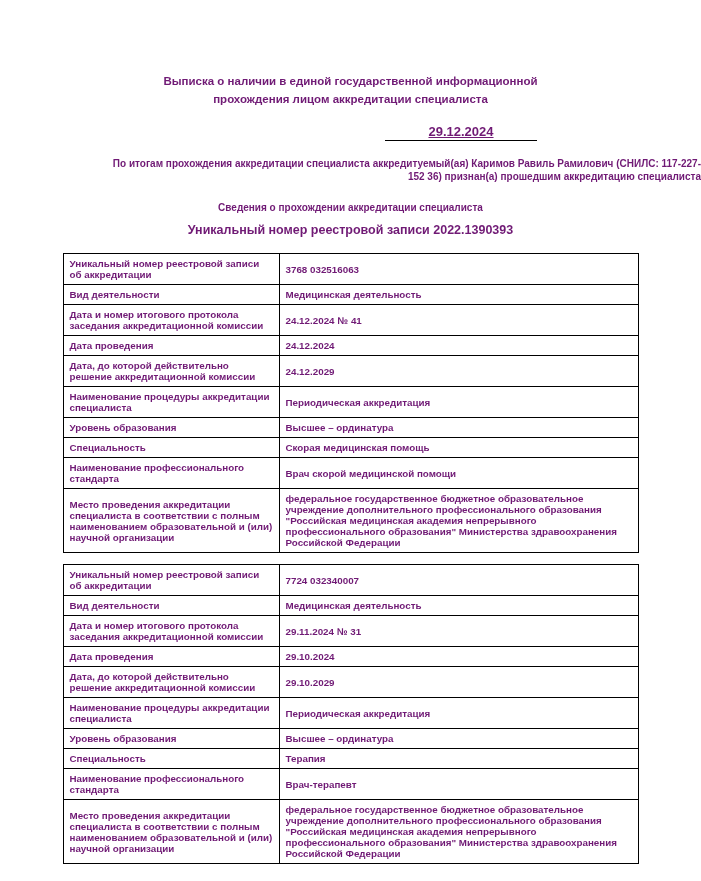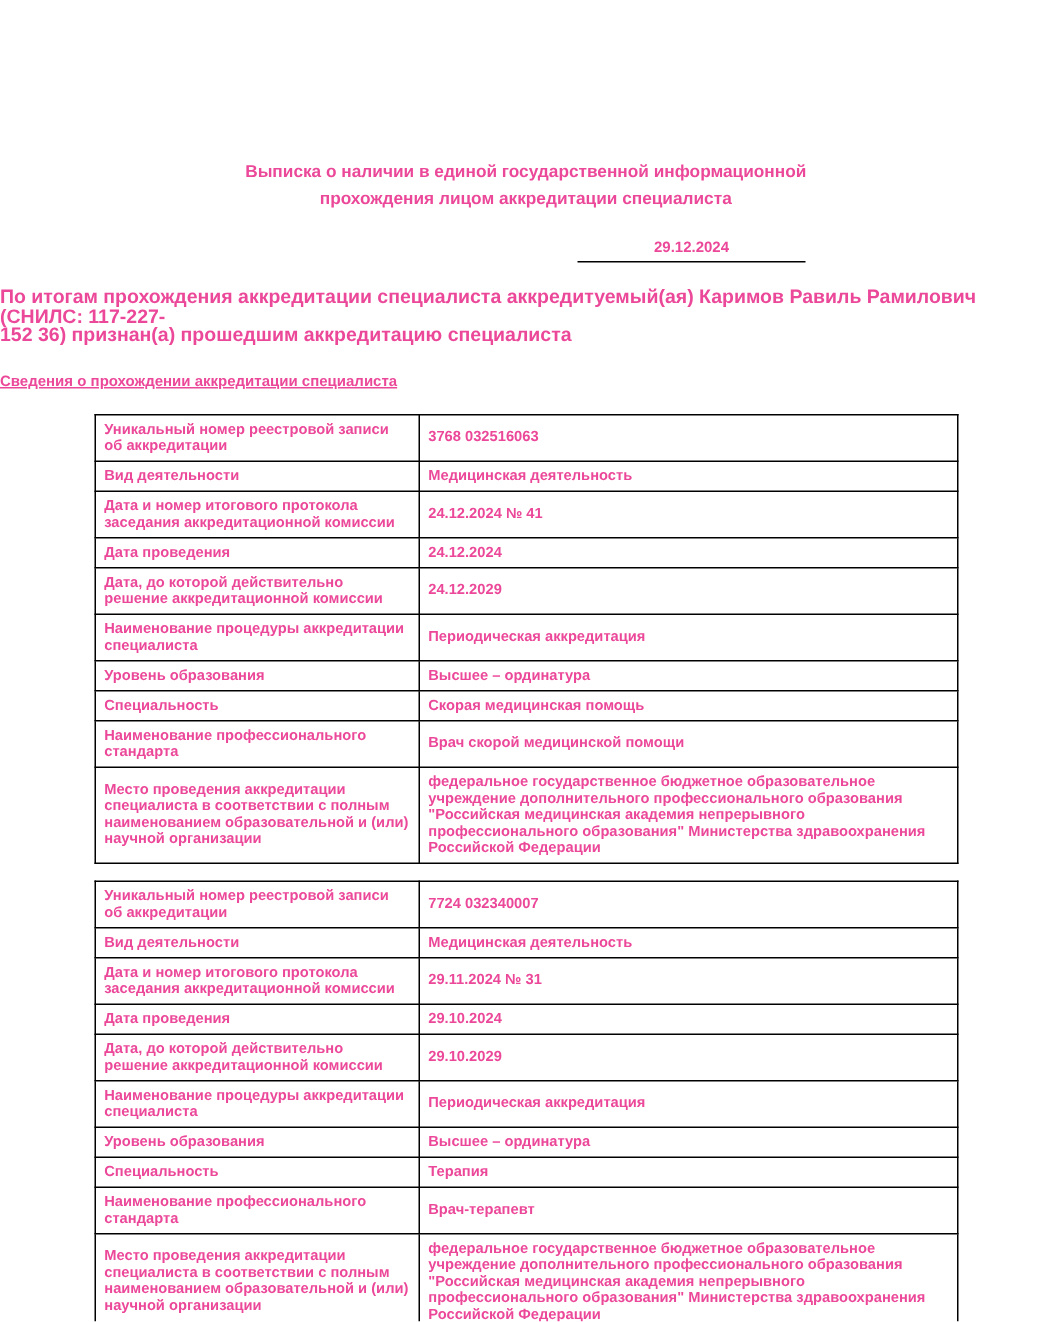--- a/index.html
+++ b/index.html
@@ -6,59 +6,59 @@
     margin: 0;
     padding: 0;
     background: #ffffff;
   }
   .page {
     position: relative;
     width: 701px;
     height: 881px;
     margin: 0;
     background: #ffffff;
-    color: #ec4899;
+    color: #701a75;
     font-family: "Liberation Sans", sans-serif;
     font-weight: bold;
     box-sizing: border-box;
-    padding-top: 106px;
+    padding-top: 72px;
     overflow: hidden;
   }
   .doc-title {
     text-align: center;
     font-size: 11.5px;
     line-height: 18px;
   }
   .date-block {
     margin: 18px 0 0 385px;
     width: 152px;
     text-align: center;
-    font-size: 10px;
+    font-size: 13px;
     line-height: 12px;
+    text-decoration: underline;
   }
   .date-value {
     display: block;
     border-bottom: 1.5px solid #000000;
     padding-bottom: 2px;
   }
   .date-caption {
     display: block;
     padding-top: 2px;
   }
   .intro {
     margin-top: 17px;
-    text-align: left;
-    font-size: 13px;
+    text-align: right;
+    font-size: 10px;
     line-height: 12.5px;
   }
   .section-heading {
     margin-top: 19px;
-    text-align: left;
+    text-align: center;
     font-size: 10px;
-    text-decoration: underline;
   }
   .registry-heading {
     margin-top: 10px;
     text-align: center;
     font-size: 12.5px;
   }
   table.records-table {
     border-collapse: collapse;
     width: 549px;
     margin: 16px auto 0 auto;
@@ -92,20 +92,21 @@
     <span class="date-value">29.12.2024</span>
   </div>
 
   <div class="intro">
     <div>По итогам прохождения аккредитации специалиста аккредитуемый(ая) Каримов Равиль Рамилович (СНИЛС: 117-227-</div>
     <div>152 36) признан(а) прошедшим аккредитацию специалиста</div>
   </div>
 
   <div class="section-heading">Сведения о прохождении аккредитации специалиста</div>
 
+  <div class="registry-heading">Уникальный номер реестровой записи 2022.1390393</div>
 
   <table class="records-table first">
     <tbody>
       <tr>
         <td class="label-cell">Уникальный номер реестровой записи об аккредитации</td>
         <td class="value-cell">3768 032516063</td>
       </tr>
       <tr>
         <td class="label-cell">Вид деятельности</td>
         <td class="value-cell">Медицинская деятельность</td>

